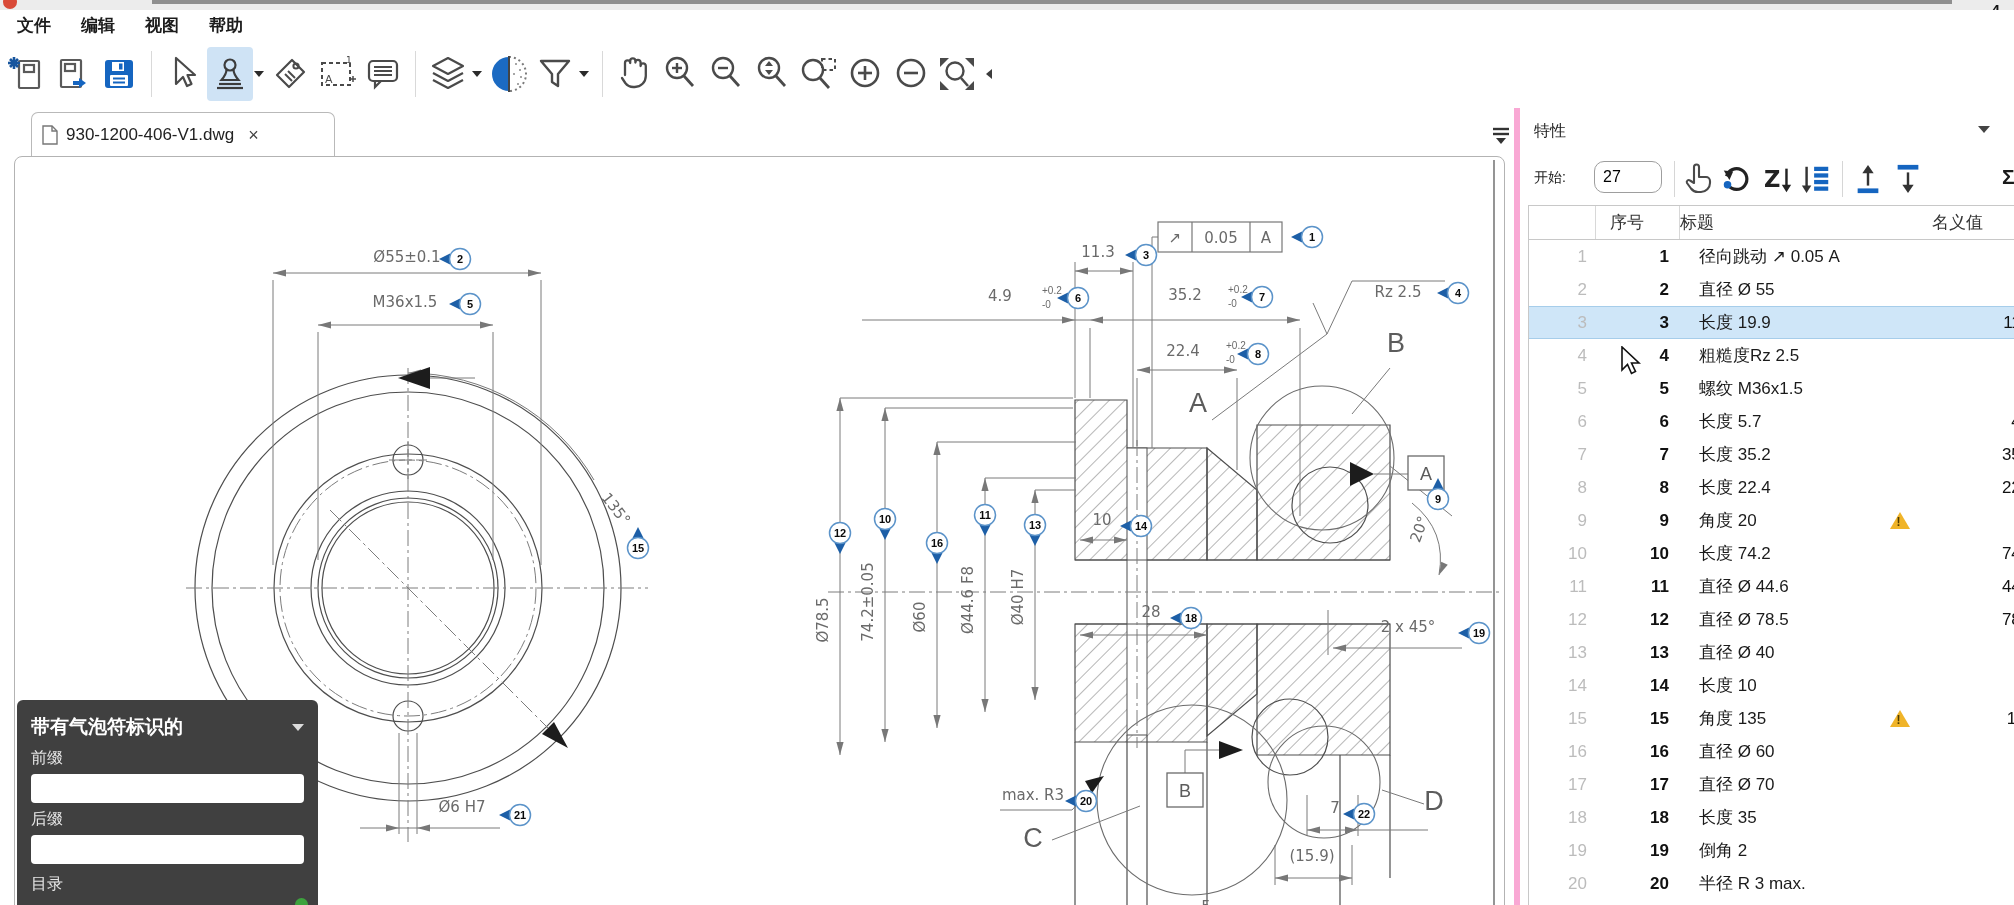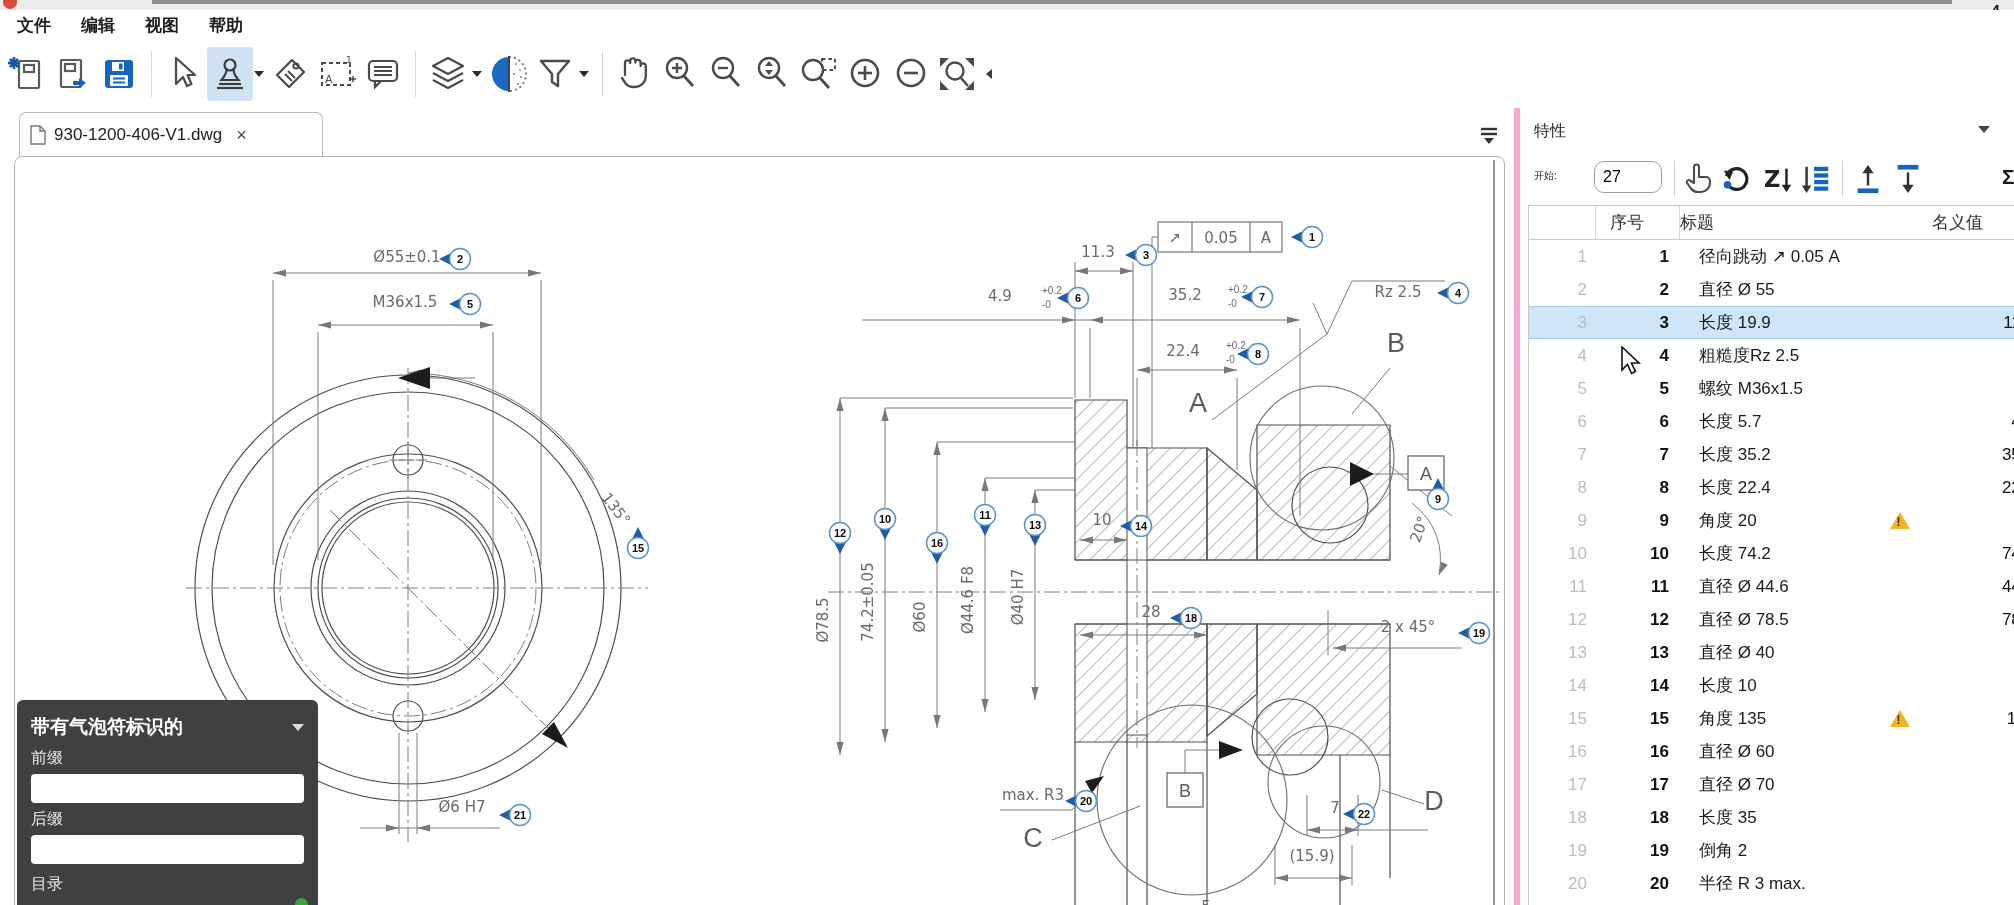--- a/index.html
+++ b/index.html
@@ -12,21 +12,21 @@
   .menubar{position:absolute;left:0;top:10px;width:2014px;height:30px;display:flex;align-items:center;gap:30px;padding-left:17px;font-size:17px;color:#1c1c1c;background:#fff;}
   .menubar span{cursor:default;font-weight:bold;}
   
   .toolbar{position:absolute;left:0;top:40px;width:2014px;height:68px;background:#fff;display:flex;align-items:center;padding-left:4px;}
   .tbtn{height:54px;min-width:46px;display:flex;align-items:center;justify-content:center;border-radius:4px;}
   .tbtn.active{background:#cfe3f5;}
   .tdiv{width:1px;height:46px;background:#d9d9d9;margin:0 9px;}
   .darr{width:0;height:0;border-left:5px solid transparent;border-right:5px solid transparent;border-top:6px solid #2b2b2b;margin:0 4px 0 1px;}
   .endarr{width:0;height:0;border-top:5px solid transparent;border-bottom:5px solid transparent;border-right:6px solid #3c3c3c;margin-left:6px;}
   
-  .tabbar{position:absolute;left:0;top:108px;width:1514px;height:48px;background:#fff;}
+  .tabbar{position:absolute;left:12px;top:108px;width:1514px;height:48px;background:#fff;}
   .tab{position:absolute;left:19px;top:4px;width:282px;height:44px;background:#fff;border:1.5px solid #b9b9b9;border-bottom:none;border-radius:7px 7px 0 0;display:flex;align-items:center;padding:0 10px;gap:8px;font-size:17px;color:#222;}
   .tab .close{font-size:18px;color:#444;margin-left:6px;}
   .tab-overflow{position:absolute;left:1478px;top:18px;width:22px;height:20px;}
   
   .canvas-frame{position:absolute;left:14px;top:156px;width:1489px;height:760px;border:1.5px solid #b3b3b3;border-radius:8px 8px 0 0;}
   #draw{position:absolute;left:0;top:160px;width:1520px;height:745px;}
   .dtext{font-size:15px;fill:#6a6a6a;font-family:"DejaVu Sans",sans-serif;}
   .dtol{font-size:10px;fill:#6a6a6a;}
   .dletter{font-size:27px;fill:#5c5c5c;}
   .bno{font-size:11px;font-weight:bold;fill:#0a0a0a;}
@@ -38,21 +38,21 @@
   .bubble-panel input{width:100%;height:29px;border:none;border-radius:4px;box-sizing:border-box;padding:0 8px;font-size:15px;}
   .bubble-panel .dir{margin-top:10px;}
   .greendot{position:absolute;right:10px;top:198px;width:13px;height:13px;border-radius:50%;background:#3da23d;}
   
   .props{position:absolute;left:1514px;top:108px;width:500px;height:797px;background:#fff;border-left:6px solid #f9a8d4;overflow:hidden;z-index:20;}
   .props-header{position:relative;height:47px;}
   .props-title{position:absolute;left:14px;top:13px;font-size:16px;color:#222;}
   .props-chev{position:absolute;left:458px;top:18px;width:0;height:0;border-left:6px solid transparent;border-right:6px solid transparent;border-top:7px solid #444;}
   .props-pin{position:absolute;left:492px;top:10px;}
   .props-controls{position:relative;height:50px;}
-  .start-label{position:absolute;left:14px;top:14px;font-size:10px;color:#222;}
+  .start-label{position:absolute;left:14px;top:14px;font-size:14px;color:#222;}
   .start-input{position:absolute;left:74px;top:6px;width:68px;height:32px;border:1px solid #9e9e9e;border-radius:10px;font-size:16px;padding:0 8px;box-sizing:border-box;}
   .cdiv{position:absolute;top:6px;width:1px;height:36px;background:#d6d6d6;}
   .cicon{position:absolute;top:8px;width:32px;height:32px;}
   .sum{position:absolute;left:482px;top:10px;font-size:21px;font-weight:bold;color:#1a1a1a;}
   .ptable{position:absolute;left:8px;top:97px;width:506px;height:700px;border-top:1px solid #c8c8c8;border-left:1px solid #c8c8c8;font-size:17px;}
   .prow,.phead{display:grid;grid-template-columns:66px 84px 188px 65px 103px;height:33px;align-items:center;}
   .phead{color:#333;border-bottom:1px solid #c8c8c8;}
   .phead .hno,.phead .hti{border-left:1px solid #d8d8d8;height:100%;display:flex;align-items:center;}
   .phead .hno{padding-left:14px;}
   .phead .hti{}

